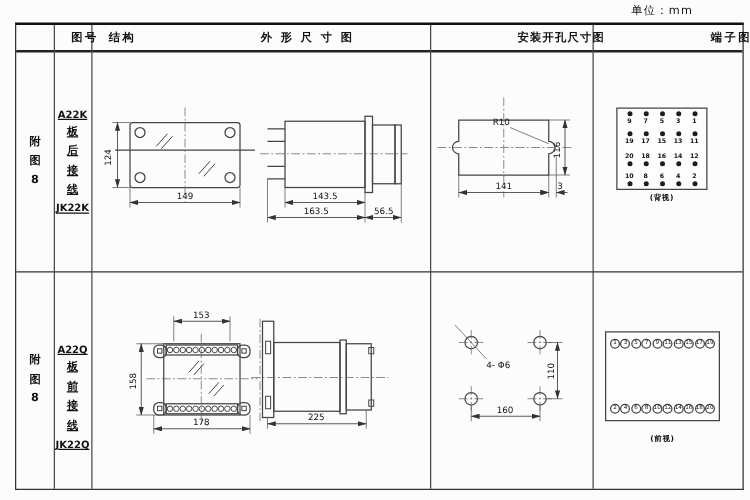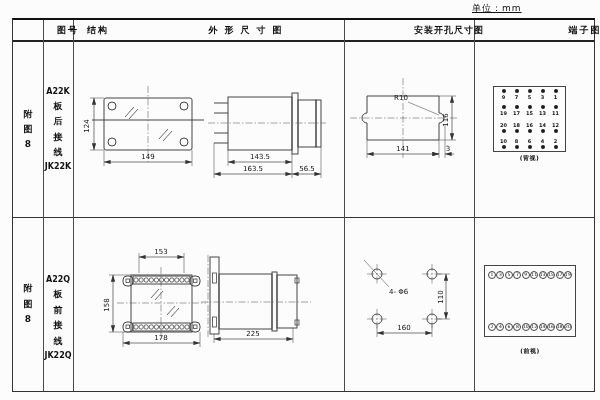--- a/index.html
+++ b/index.html
@@ -1,29 +1,29 @@
 <!DOCTYPE html>
 <html><head>
 <meta charset="utf-8">
 <style>
   html,body{margin:0;padding:0;background:#fff;}
   .page{position:relative;width:600px;height:400px;background:#fcfcfc;
         font-family:"DejaVu Sans","Liberation Sans",sans-serif;color:#1a1a1a;overflow:hidden;}
-  .unit{position:absolute;top:2px;left:472px;width:95px;font-size:9px;color:#111;letter-spacing:1px;text-decoration:underline;}
+  .unit{position:absolute;top:2px;left:505px;width:95px;font-size:9px;color:#111;letter-spacing:1px;}
   .tbl{position:absolute;left:12px;top:18px;width:581px;height:371px;
        border:1px solid #333;border-top:2px solid #111;box-sizing:content-box;}
   .hline{position:absolute;left:0;right:0;background:#222;}
   .vline{position:absolute;top:0;bottom:0;width:1px;background:#4a4a4a;}
   .hcell{position:absolute;top:0;height:20px;display:flex;align-items:center;justify-content:center;
          font-size:9px;font-weight:bold;color:#111;margin-left:40px;}
   .vtext{position:absolute;display:flex;flex-direction:column;align-items:center;justify-content:center;
          font-size:9px;font-weight:bold;color:#111;}
   .vtext span{display:block;line-height:1;}
   .gap6 span{margin:3.2px 0;}
-  .gap4 span{margin:3.2px 0;}
+  .gap4 span{margin:3.2px 0;text-decoration:underline;}
   .alnum{font-size:8px;letter-spacing:0;}
   svg{position:absolute;font-family:"DejaVu Sans","Liberation Sans",sans-serif;}
   .obj{stroke:#444;stroke-width:1;fill:none;}
   .thin{stroke:#444;stroke-width:0.8;fill:none;}
   .ext{stroke:#555;stroke-width:0.6;}
   .dim{stroke:#444;stroke-width:0.7;}
   .cl{stroke:#666;stroke-width:0.6;stroke-dasharray:7 2 1.5 2;}
   .dtxt{font-size:7px;fill:#111;text-anchor:middle;}
   .astart{text-anchor:start;}
   .termbox{position:absolute;}

